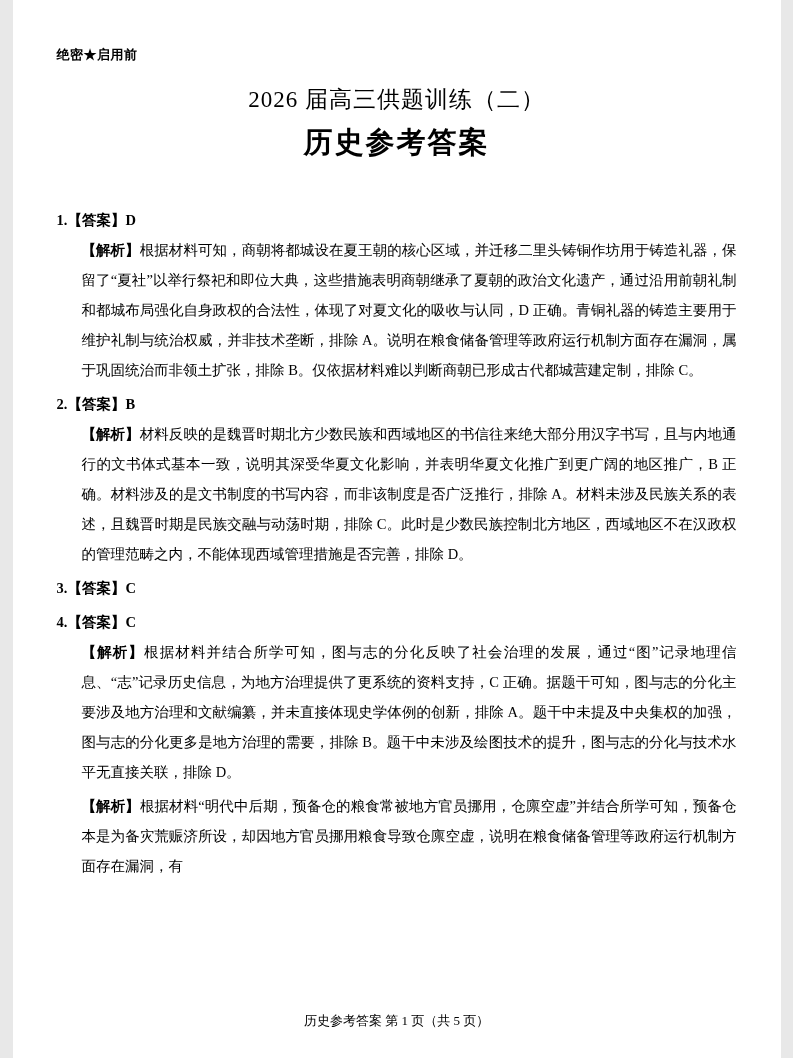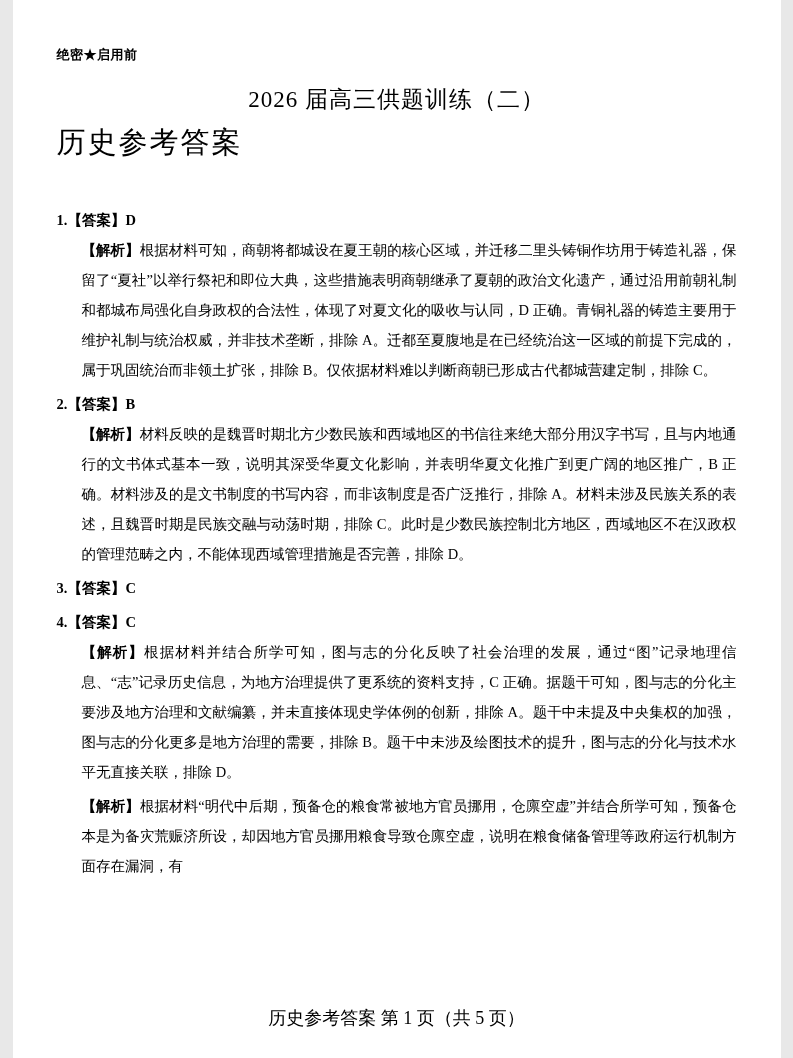--- a/index.html
+++ b/index.html
@@ -21,23 +21,23 @@
     letter-spacing: 0.5px;
   }
   .doc-title {
     text-align: center;
     font-size: 23px;
     font-weight: normal;
     margin-top: 20px;
     letter-spacing: 1px;
   }
   .doc-subtitle {
-    text-align: left;
+    text-align: center;
     font-size: 29px;
-    font-weight: normal;
+    font-weight: bold;
     margin-top: 8px;
     letter-spacing: 2px;
   }
   .answers {
     margin-top: 42px;
     font-size: 14.5px;
     line-height: 30px;
   }
   .answer-item { margin-bottom: 4px; }
   .answer-heading { font-weight: bold; }
@@ -45,38 +45,38 @@
     margin-left: 25px;
     text-align: justify;
   }
   .analysis .label { font-weight: bold; }
   .page-footer {
     position: absolute;
     left: 0;
     bottom: 28px;
     width: 100%;
     text-align: center;
-    font-size: 18px;
+    font-size: 13px;
   }
 </style>
 </head>
 <body>
 
 <div class="page">
 
   <div class="security-notice">绝密★启用前</div>
 
   <h1 class="doc-title">2026 届高三供题训练（二）</h1>
   <h2 class="doc-subtitle">历史参考答案</h2>
 
   <div class="answers">
 
     <section class="answer-item">
       <div class="answer-heading"><span>1.</span><span>【答案】</span><span>D</span></div>
-      <p class="analysis"><span class="label">【解析】</span><span>根据材料可知，商朝将都城设在夏王朝的核心区域，并迁移二里头铸铜作坊用于铸造礼器，保留了“夏社”以举行祭祀和即位大典，这些措施表明商朝继承了夏朝的政治文化遗产，通过沿用前朝礼制和都城布局强化自身政权的合法性，体现了对夏文化的吸收与认同，D 正确。青铜礼器的铸造主要用于维护礼制与统治权威，并非技术垄断，排除 A。迁都至夏腹地是在已经统治这一区域的前提下完成的，属于巩固统治而非领土扩张，排除 B。仅依据材料难以判断商朝已形成古代都城营建定制，排除 C。</span></p>
+      <p class="analysis"><span class="label">【解析】</span><span>根据材料可知，商朝将都城设在夏王朝的核心区域，并迁移二里头铸铜作坊用于铸造礼器，保留了“夏社”以举行祭祀和即位大典，这些措施表明商朝继承了夏朝的政治文化遗产，通过沿用前朝礼制和都城布局强化自身政权的合法性，体现了对夏文化的吸收与认同，D 正确。青铜礼器的铸造主要用于维护礼制与统治权威，并非技术垄断，排除 A。说明在粮食储备管理等政府运行机制方面存在漏洞，属于巩固统治而非领土扩张，排除 B。仅依据材料难以判断商朝已形成古代都城营建定制，排除 C。</span></p>
     </section>
 
     <section class="answer-item">
       <div class="answer-heading"><span>2.</span><span>【答案】</span><span>B</span></div>
       <p class="analysis"><span class="label">【解析】</span><span>材料反映的是魏晋时期北方少数民族和西域地区的书信往来绝大部分用汉字书写，且与内地通行的文书体式基本一致，说明其深受华夏文化影响，并表明华夏文化推广到更广阔的地区推广，B 正确。材料涉及的是文书制度的书写内容，而非该制度是否广泛推行，排除 A。材料未涉及民族关系的表述，且魏晋时期是民族交融与动荡时期，排除 C。此时是少数民族控制北方地区，西域地区不在汉政权的管理范畴之内，不能体现西域管理措施是否完善，排除 D。</span></p>
     </section>
 
     <section class="answer-item">
       <div class="answer-heading"><span>3.</span><span>【答案】</span><span>C</span></div>
     </section>

